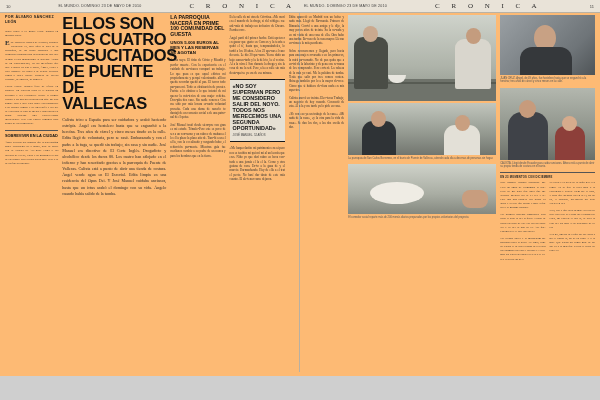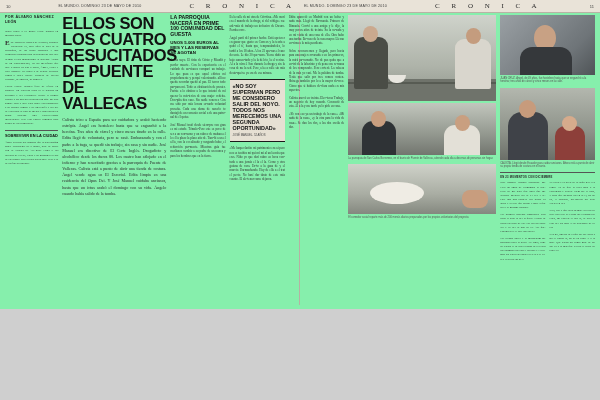--- a/index.html
+++ b/index.html
@@ -9,22 +9,22 @@
   }
   body {
     width: 600px;
     height: 400px;
     overflow: hidden;
     font-family: "Liberation Serif", serif;
   }
   .page {
     position: relative;
     width: 600px;
-    height: 309px;
-    background: #86efac;
+    height: 376px;
+    background: #fdba74;
     box-sizing: border-box;
   }
   
   .masthead {
     position: absolute;
     top: 0; left: 0; right: 0;
     height: 13px;
     background: #e9e3d8;
     border-bottom: 1px solid #b9b2a5;
     display: flex;

